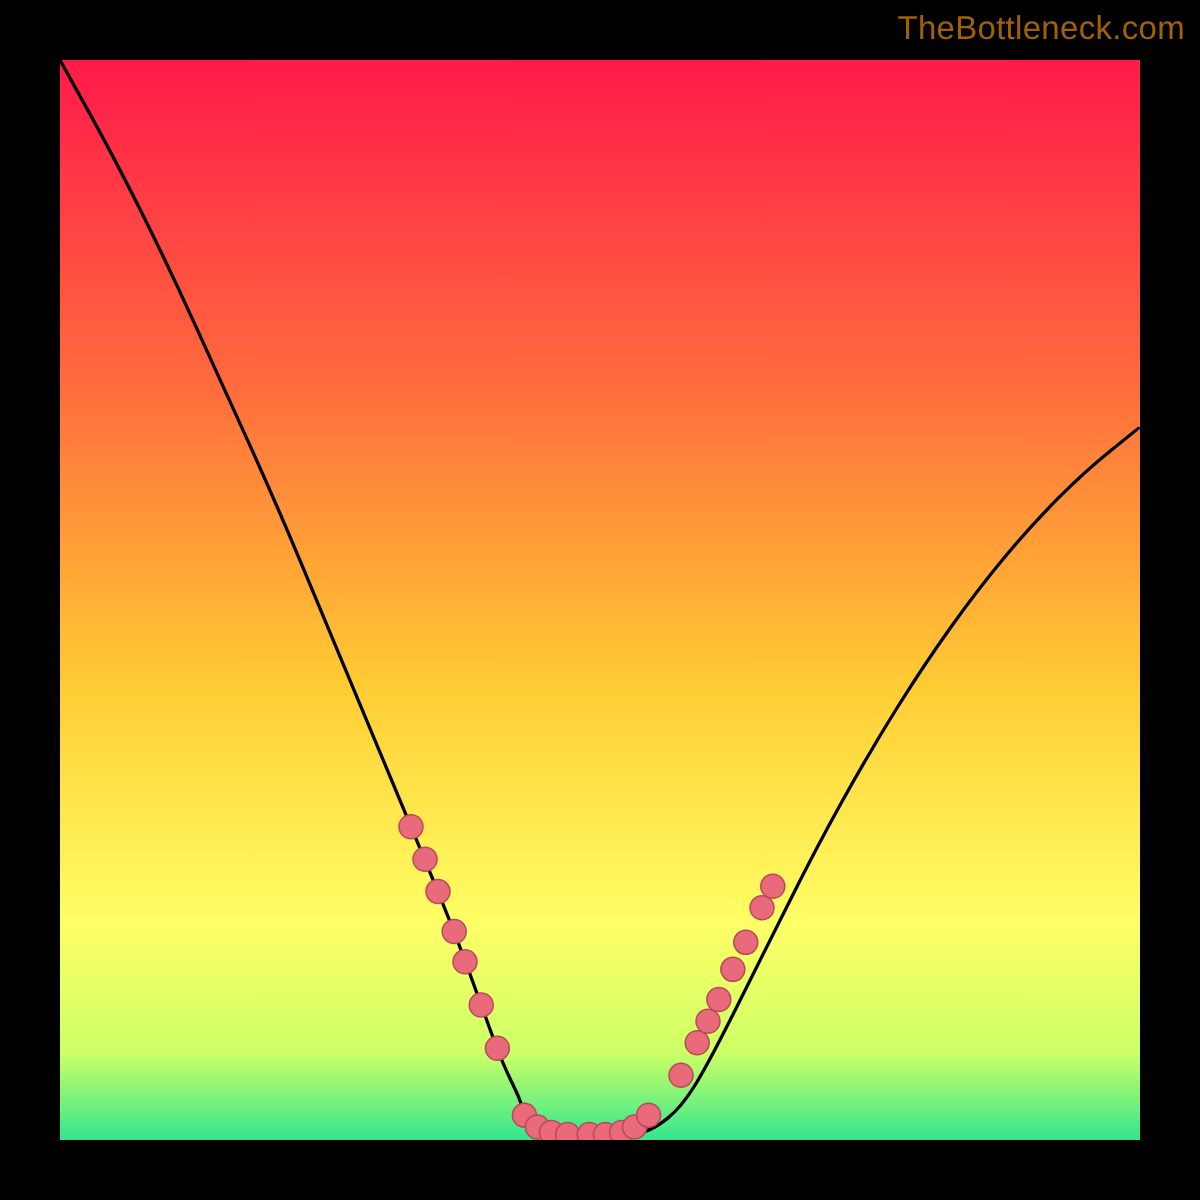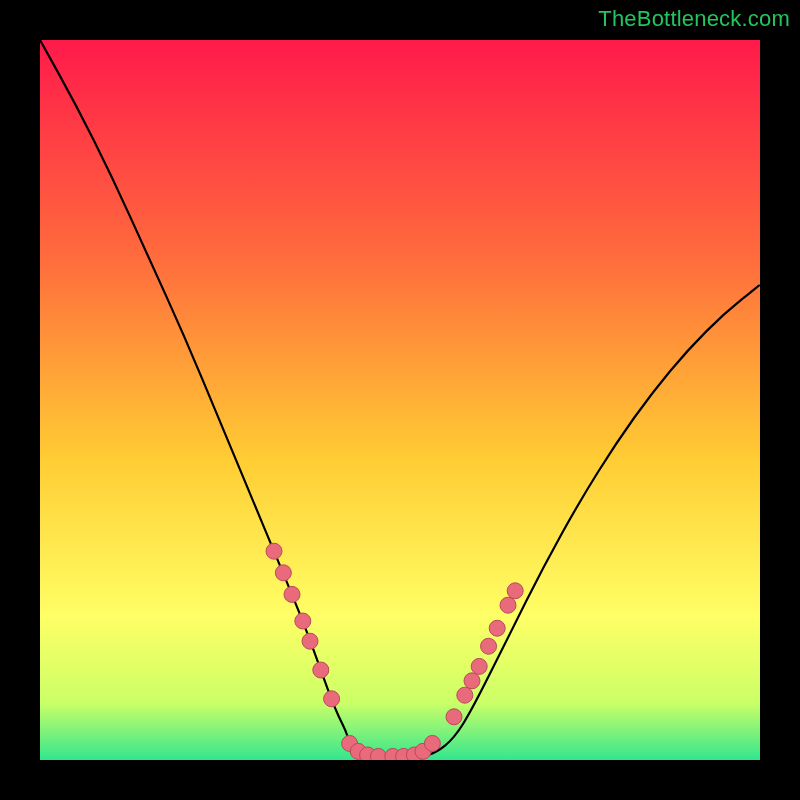--- a/index.html
+++ b/index.html
@@ -14,21 +14,21 @@
   .outer {
     width: 800px;
     height: 800px;
     background: #000;
     position: relative;
   }
   .watermark {
     position: absolute;
     top: 6px;
     right: 10px;
-    color: #22c55e;
+    color: #a16207;
     font-size: 22px;
     font-weight: 500;
     letter-spacing: 0.2px;
     z-index: 10;
   }
   svg.chart {
     position: absolute;
     left: 40px;
     top: 40px;
     width: 720px;

